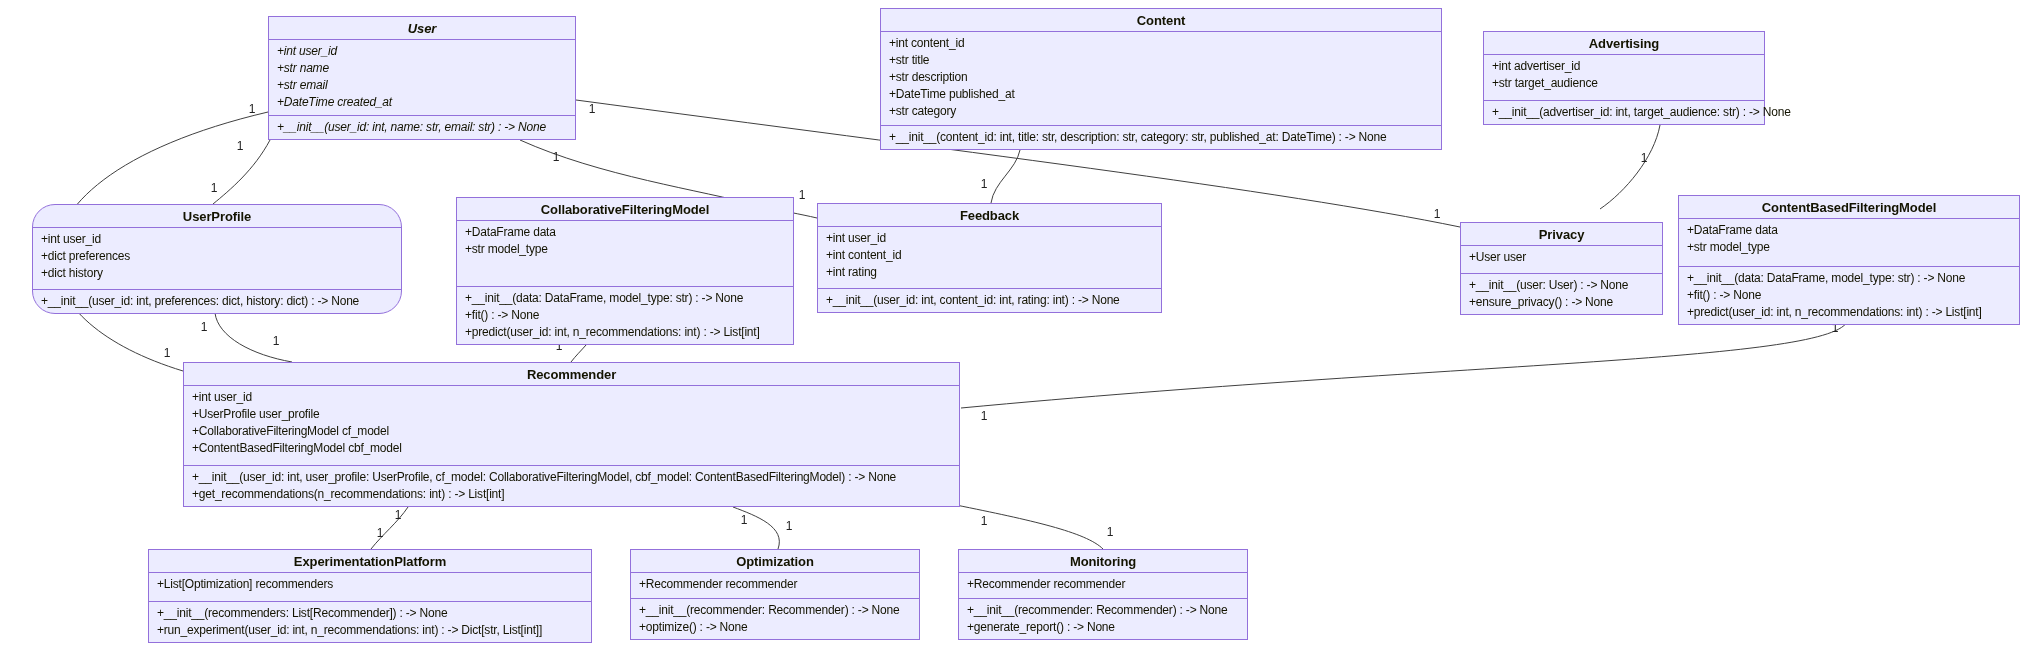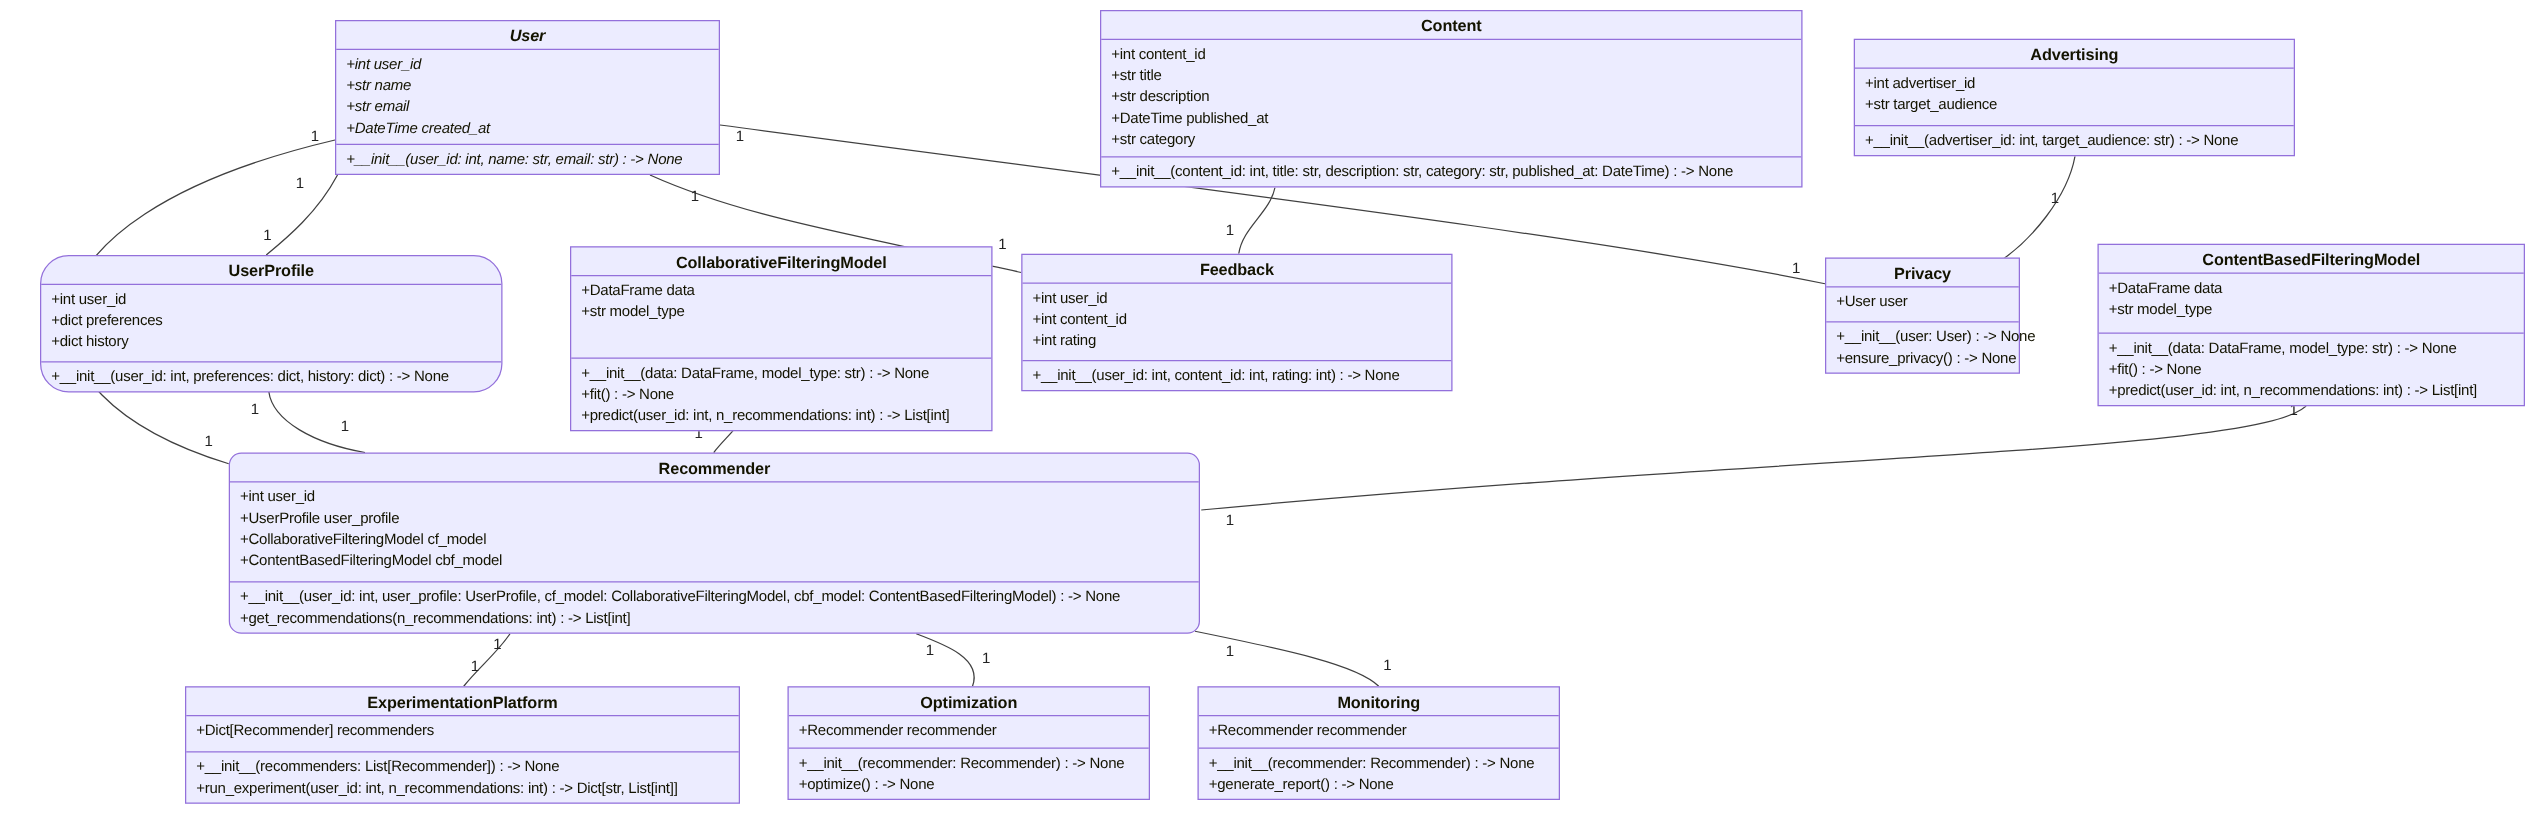--- a/index.html
+++ b/index.html
@@ -117,21 +117,21 @@
           <div class="cls-row">+int content_id</div>
           <div class="cls-row">+str title</div>
           <div class="cls-row">+str description</div>
           <div class="cls-row">+DateTime published_at</div>
           <div class="cls-row">+str category</div>
         </div>
         <div class="cls-sec cls-methods">
           <div class="cls-row">+__init__(content_id: int, title: str, description: str, category: str, published_at: DateTime) : -&gt; None</div>
         </div>
       </div>
-      <div class="cls" style="left: 1483px; top: 31px; width: 353px; height: 94px;">
+      <div class="cls" style="left: 1483px; top: 31px; width: 282px; height: 94px;">
         <div class="cls-title">Advertising</div>
         <div class="cls-sec cls-attrs">
           <div class="cls-row">+int advertiser_id</div>
           <div class="cls-row">+str target_audience</div>
         </div>
         <div class="cls-sec cls-methods">
           <div class="cls-row">+__init__(advertiser_id: int, target_audience: str) : -&gt; None</div>
         </div>
       </div>
       <div class="cls" style="left: 32px; top: 204px; width: 370px; height: 110px; border-radius: 23px;">
@@ -161,21 +161,21 @@
         <div class="cls-title">Feedback</div>
         <div class="cls-sec cls-attrs">
           <div class="cls-row">+int user_id</div>
           <div class="cls-row">+int content_id</div>
           <div class="cls-row">+int rating</div>
         </div>
         <div class="cls-sec cls-methods">
           <div class="cls-row">+__init__(user_id: int, content_id: int, rating: int) : -&gt; None</div>
         </div>
       </div>
-      <div class="cls" style="left: 1460px; top: 206px; width: 156px; height: 93px;">
+      <div class="cls" style="left: 1460px; top: 222px; width: 203px; height: 93px;">
         <div class="cls-title">Privacy</div>
         <div class="cls-sec cls-attrs">
           <div class="cls-row">+User user</div>
         </div>
         <div class="cls-sec cls-methods">
           <div class="cls-row">+__init__(user: User) : -&gt; None</div>
           <div class="cls-row">+ensure_privacy() : -&gt; None</div>
         </div>
       </div>
       <div class="cls" style="left: 1678px; top: 195px; width: 342px; height: 130px;">
@@ -183,37 +183,37 @@
         <div class="cls-sec cls-attrs">
           <div class="cls-row">+DataFrame data</div>
           <div class="cls-row">+str model_type</div>
         </div>
         <div class="cls-sec cls-methods">
           <div class="cls-row">+__init__(data: DataFrame, model_type: str) : -&gt; None</div>
           <div class="cls-row">+fit() : -&gt; None</div>
           <div class="cls-row">+predict(user_id: int, n_recommendations: int) : -&gt; List[int]</div>
         </div>
       </div>
-      <div class="cls" style="left: 183px; top: 362px; width: 777px; height: 145px; border-radius: 10px;">
+      <div class="cls" style="left: 183px; top: 362px; width: 777px; height: 145px;">
         <div class="cls-title">Recommender</div>
         <div class="cls-sec cls-attrs">
           <div class="cls-row">+int user_id</div>
           <div class="cls-row">+UserProfile user_profile</div>
           <div class="cls-row">+CollaborativeFilteringModel cf_model</div>
           <div class="cls-row">+ContentBasedFilteringModel cbf_model</div>
         </div>
         <div class="cls-sec cls-methods">
           <div class="cls-row">+__init__(user_id: int, user_profile: UserProfile, cf_model: CollaborativeFilteringModel, cbf_model: ContentBasedFilteringModel) : -&gt; None</div>
           <div class="cls-row">+get_recommendations(n_recommendations: int) : -&gt; List[int]</div>
         </div>
       </div>
       <div class="cls" style="left: 148px; top: 549px; width: 444px; height: 94px;">
         <div class="cls-title">ExperimentationPlatform</div>
         <div class="cls-sec cls-attrs">
-          <div class="cls-row">+Dict[Recommender] recommenders</div>
+          <div class="cls-row">+List[Optimization] recommenders</div>
         </div>
         <div class="cls-sec cls-methods">
           <div class="cls-row">+__init__(recommenders: List[Recommender]) : -&gt; None</div>
           <div class="cls-row">+run_experiment(user_id: int, n_recommendations: int) : -&gt; Dict[str, List[int]]</div>
         </div>
       </div>
       <div class="cls" style="left: 630px; top: 549px; width: 290px; height: 91px;">
         <div class="cls-title">Optimization</div>
         <div class="cls-sec cls-attrs">
           <div class="cls-row">+Recommender recommender</div>

